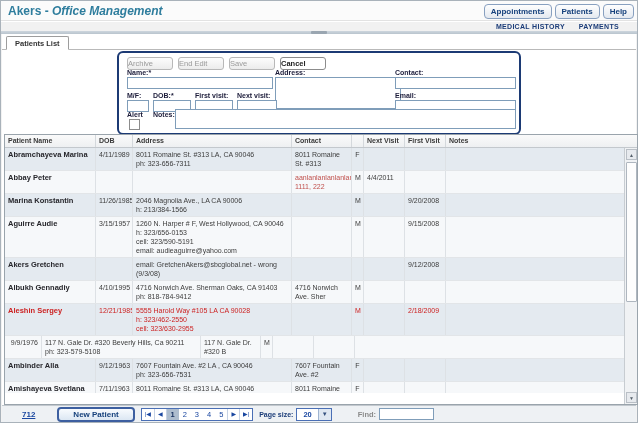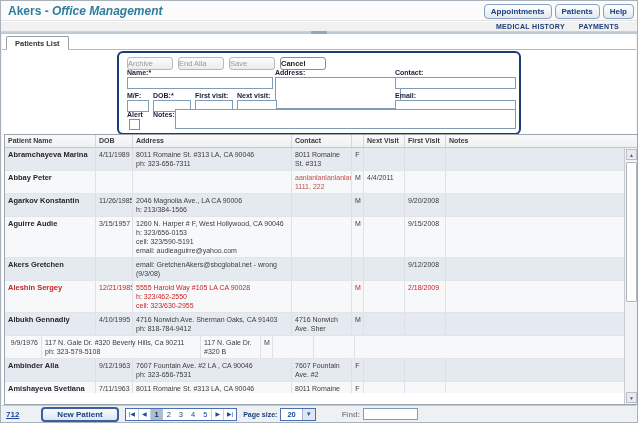--- a/index.html
+++ b/index.html
@@ -72,21 +72,21 @@
   .vscroll { position:absolute; right:0; top:13px; bottom:0; width:13px; background:#f0f2f4; border-left:1px solid #c7ccd1; }
   .sbtn { position:absolute; left:1px; width:11px; height:11px; background:#e7eaee; border:1px solid #b9bfc6;
           font-size:5px; text-align:center; line-height:10px; color:#55606b; cursor:pointer; }
   .sbtn.up { top:1px; } .sbtn.down { bottom:1px; }
   .sthumb { position:absolute; left:1px; top:14px; width:11px; height:140px; background:#fdfdfd;
             border:1px solid #aeb6bf; border-radius:1px; cursor:pointer; }
 
   
   .footer { position:absolute; left:0; right:0; top:371px; height:17px; background:#eef1f4;
             border-top:1px solid #c2c8ce; display:flex; align-items:center; }
-  .total-link { margin-left:4px; font-size:8px; font-weight:bold; color:#1a47a0; text-decoration:underline; cursor:pointer; }
+  .total-link { margin-left:20px; font-size:8px; font-weight:bold; color:#1a47a0; text-decoration:underline; cursor:pointer; }
   .newp { margin-left:22px; font-size:8px; font-weight:bold; color:#16417c; background:linear-gradient(#f8fbfe,#dce7f3);
           border:2px solid #3d5fa0; border-radius:4px; padding:1px 14px; cursor:pointer; }
   .pager { margin-left:6px; display:flex; align-items:center; height:13px; border:1px solid #4a6fb5; background:#fff; }
   .pnav { font-size:6px; color:#1a47a0; padding:0 3px; border-right:1px solid #c6d2e4; cursor:pointer; line-height:11px; }
   .pnum { font-size:7.5px; color:#1a47a0; padding:0 4px; cursor:pointer; line-height:11px; }
   .pnum.current { background:#aebdce; color:#17305e; font-weight:bold; }
   .psize-label { margin-left:6px; font-size:7px; font-weight:bold; color:#1b3c78; }
   .psize { margin-left:3px; display:flex; align-items:center; height:13px; border:1px solid #4a6fb5; background:#fff; cursor:pointer; }
   .psize .val { font-size:7.5px; color:#1a47a0; font-weight:bold; padding:0 6px; }
   .psize .arrow { font-size:6px; color:#33507e; background:#dfe8f2; border-left:1px solid #9fb4d0; padding:0 3px; line-height:11px; }
@@ -123,21 +123,21 @@
 
   <div class="content">
 
     <div class="tabstrip">
       <div class="tab">Patients List</div>
     </div>
 
     <div class="form-panel">
       <div class="fbtns">
         <div class="fbtn">Archive</div>
-        <div class="fbtn">End Alla</div>
+        <div class="fbtn">End Edit</div>
         <div class="fbtn">Save</div>
         <div class="fbtn enabled">Cancel</div>
       </div>
 
       <div class="flabel" style="left:8px; top:16px;">Name:*</div>
       <input class="finput" style="left: 8px; top: 24px; width: 146px;" value="">
 
       <div class="flabel" style="left:156px; top:16px;">Address:</div>
       <textarea class="ftext" style="left: 156px; top: 24px; width: 126px; height: 32px; resize: none;"></textarea>
 
@@ -200,21 +200,21 @@
             <div class="cell c-cont red-contact">
               <div class="">aanlanlanlanlanlanl</div>
               <div class="">1111, 222</div>
             </div>
             <div class="cell c-mf">M</div>
             <div class="cell c-next">4/4/2011</div>
             <div class="cell c-first"></div>
             <div class="cell c-notes"></div>
           </div>
           <div class="row">
-            <div class="cell c-name">Agarkov Konstantin</div>
+            <div class="cell c-name">Marina Konstantin</div>
             <div class="cell c-dob">11/26/1985</div>
             <div class="cell c-addr">
               <div class="">2046 Magnolia Ave., LA CA 90006</div>
               <div class="">h: 213/384-1566</div>
             </div>
             <div class="cell c-cont"></div>
             <div class="cell c-mf">M</div>
             <div class="cell c-next"></div>
             <div class="cell c-first">9/20/2008</div>
             <div class="cell c-notes"></div>
@@ -239,47 +239,47 @@
             <div class="cell c-dob"></div>
             <div class="cell c-addr">
               <div class="">email: GretchenAkers@sbcglobal.net - wrong (9/3/08)</div>
             </div>
             <div class="cell c-cont"></div>
             <div class="cell c-mf"></div>
             <div class="cell c-next"></div>
             <div class="cell c-first">9/12/2008</div>
             <div class="cell c-notes"></div>
           </div>
+          <div class="row">
+            <div class="cell c-name">Albukh Gennadiy</div>
+            <div class="cell c-dob">4/10/1995</div>
+            <div class="cell c-addr">
+              <div class="">4716 Norwich Ave. Sherman Oaks, CA 91403</div>
+              <div class="">ph: 818-784-9412</div>
+            </div>
+            <div class="cell c-cont">
+              <div class="">4716 Norwich Ave. Sher</div>
+            </div>
+            <div class="cell c-mf">M</div>
+            <div class="cell c-next"></div>
+            <div class="cell c-first"></div>
+            <div class="cell c-notes"></div>
+          </div>
           <div class="row red-row">
             <div class="cell c-name red-name">Aleshin Sergey</div>
             <div class="cell c-dob">12/21/1985</div>
             <div class="cell c-addr">
               <div class="">5555 Harold Way #105 LA CA 90028</div>
               <div class="">h: 323/462-2550</div>
               <div class="">cell: 323/630-2955</div>
             </div>
             <div class="cell c-cont"></div>
             <div class="cell c-mf">M</div>
             <div class="cell c-next"></div>
             <div class="cell c-first">2/18/2009</div>
-            <div class="cell c-notes"></div>
-          </div>
-          <div class="row">
-            <div class="cell c-name">Albukh Gennadiy</div>
-            <div class="cell c-dob">4/10/1995</div>
-            <div class="cell c-addr">
-              <div class="">4716 Norwich Ave. Sherman Oaks, CA 91403</div>
-              <div class="">ph: 818-784-9412</div>
-            </div>
-            <div class="cell c-cont">
-              <div class="">4716 Norwich Ave. Sher</div>
-            </div>
-            <div class="cell c-mf">M</div>
-            <div class="cell c-next"></div>
-            <div class="cell c-first"></div>
             <div class="cell c-notes"></div>
           </div>
           <div class="row">
             <div class="cell c-dob">9/9/1976</div>
             <div class="cell c-addr">
               <div class="">117 N. Gale Dr. #320  Beverly Hills, Ca 90211</div>
               <div class="">ph: 323-579-5108</div>
             </div>
             <div class="cell c-cont">
               <div class="">117 N. Gale Dr. #320 B</div>

